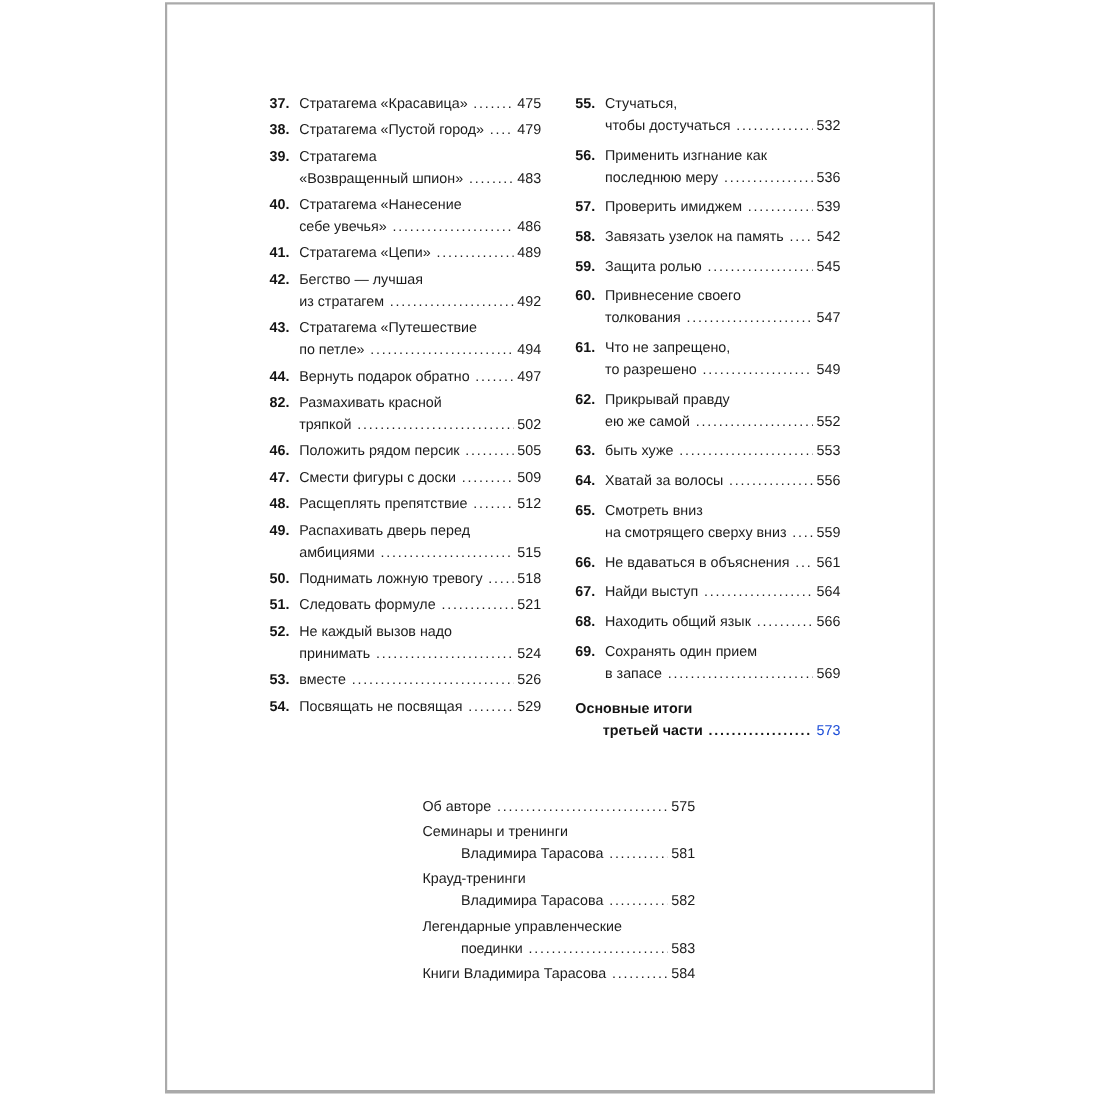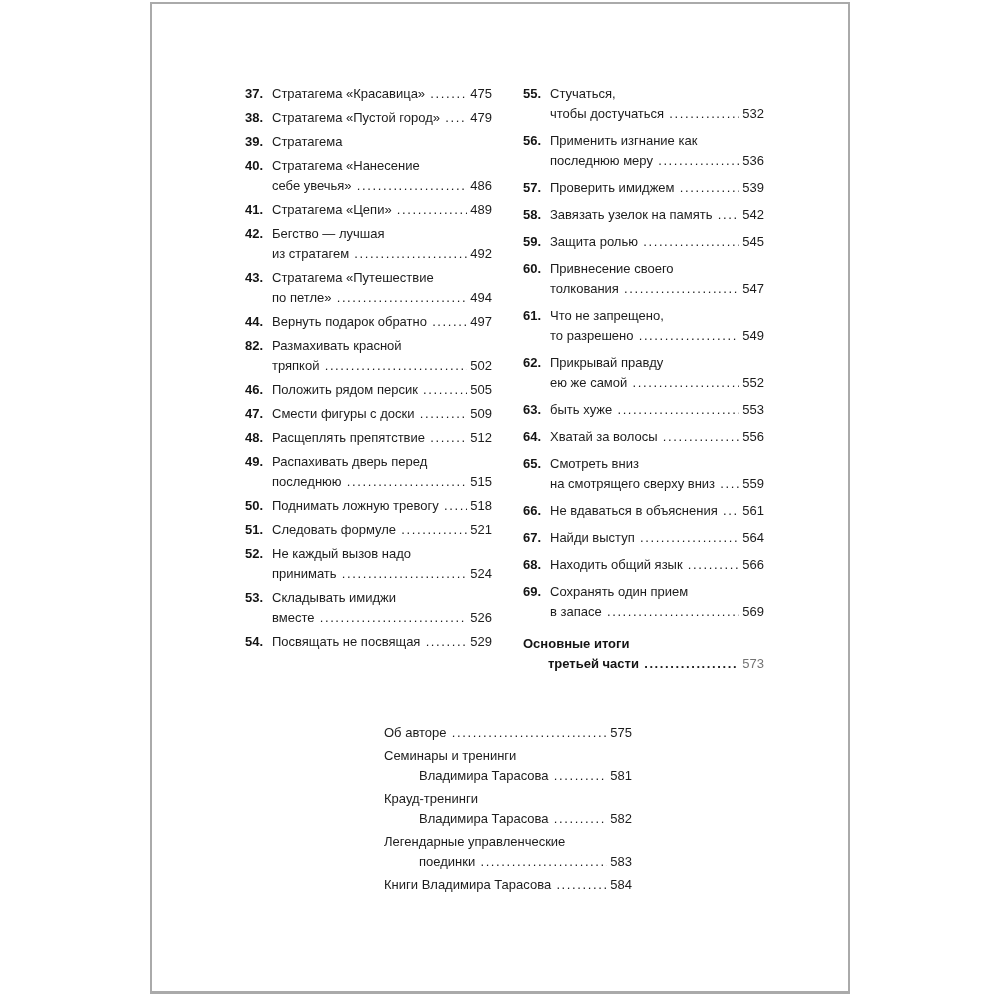--- a/index.html
+++ b/index.html
@@ -53,21 +53,21 @@
     margin: 0 3px 0 2px;
     color: #1c1c1c;
   }
   .pg { flex: none; }
 
   .footer-entry {
     font-weight: bold;
     color: #141414;
     margin-top: 12px;
   }
-  .footer-entry .pg { font-weight: normal; color: #737373; }
+  .footer-entry .pg { font-weight: normal; color: #1d4ed8; }
   .footer-entry .line.indent { padding-left: 25px; }
 
   .bottom-section {
     margin: 42px 0 0 232px;
     width: 248px;
   }
   .bottom-section .entry { margin-bottom: 3px; }
   .bottom-section .line.indent { padding-left: 35px; }
 </style>
 </head>
@@ -95,20 +95,25 @@
               <span class="pg">479</span>
             </div>
           </div>
         </div>
         <div class="entry">
           <span class="num">39.</span>
           <div class="body">
             <div class="line">
               <span class="txt">Стратагема</span>
             </div>
+            <div class="line">
+              <span class="txt">«Возвращенный шпион»</span>
+              <span class="dots">&nbsp;&nbsp;. . . . . . . . . . . . . . . . . . . . . . . . . . . . . . . . . . . . . . . . . . . . . . . . . . </span>
+              <span class="pg">483</span>
+            </div>
           </div>
         </div>
         <div class="entry">
           <span class="num">40.</span>
           <div class="body">
             <div class="line">
               <span class="txt">Стратагема «Нанесение</span>
             </div>
             <div class="line">
               <span class="txt">себе увечья»</span>
@@ -206,21 +211,21 @@
             </div>
           </div>
         </div>
         <div class="entry">
           <span class="num">49.</span>
           <div class="body">
             <div class="line">
               <span class="txt">Распахивать дверь перед</span>
             </div>
             <div class="line">
-              <span class="txt">последнюю</span>
+              <span class="txt">амбициями</span>
               <span class="dots">&nbsp;&nbsp;. . . . . . . . . . . . . . . . . . . . . . . . . . . . . . . . . . . . . . . . . . . . . . . . . . </span>
               <span class="pg">515</span>
             </div>
           </div>
         </div>
         <div class="entry">
           <span class="num">50.</span>
           <div class="body">
             <div class="line">
               <span class="txt">Поднимать ложную тревогу</span>
@@ -248,23 +253,20 @@
             <div class="line">
               <span class="txt">принимать</span>
               <span class="dots">&nbsp;&nbsp;. . . . . . . . . . . . . . . . . . . . . . . . . . . . . . . . . . . . . . . . . . . . . . . . . . </span>
               <span class="pg">524</span>
             </div>
           </div>
         </div>
         <div class="entry">
           <span class="num">53.</span>
           <div class="body">
-            <div class="line">
-              <span class="txt">Складывать имиджи</span>
-            </div>
             <div class="line">
               <span class="txt">вместе</span>
               <span class="dots">&nbsp;&nbsp;. . . . . . . . . . . . . . . . . . . . . . . . . . . . . . . . . . . . . . . . . . . . . . . . . . </span>
               <span class="pg">526</span>
             </div>
           </div>
         </div>
         <div class="entry">
           <span class="num">54.</span>
           <div class="body">

